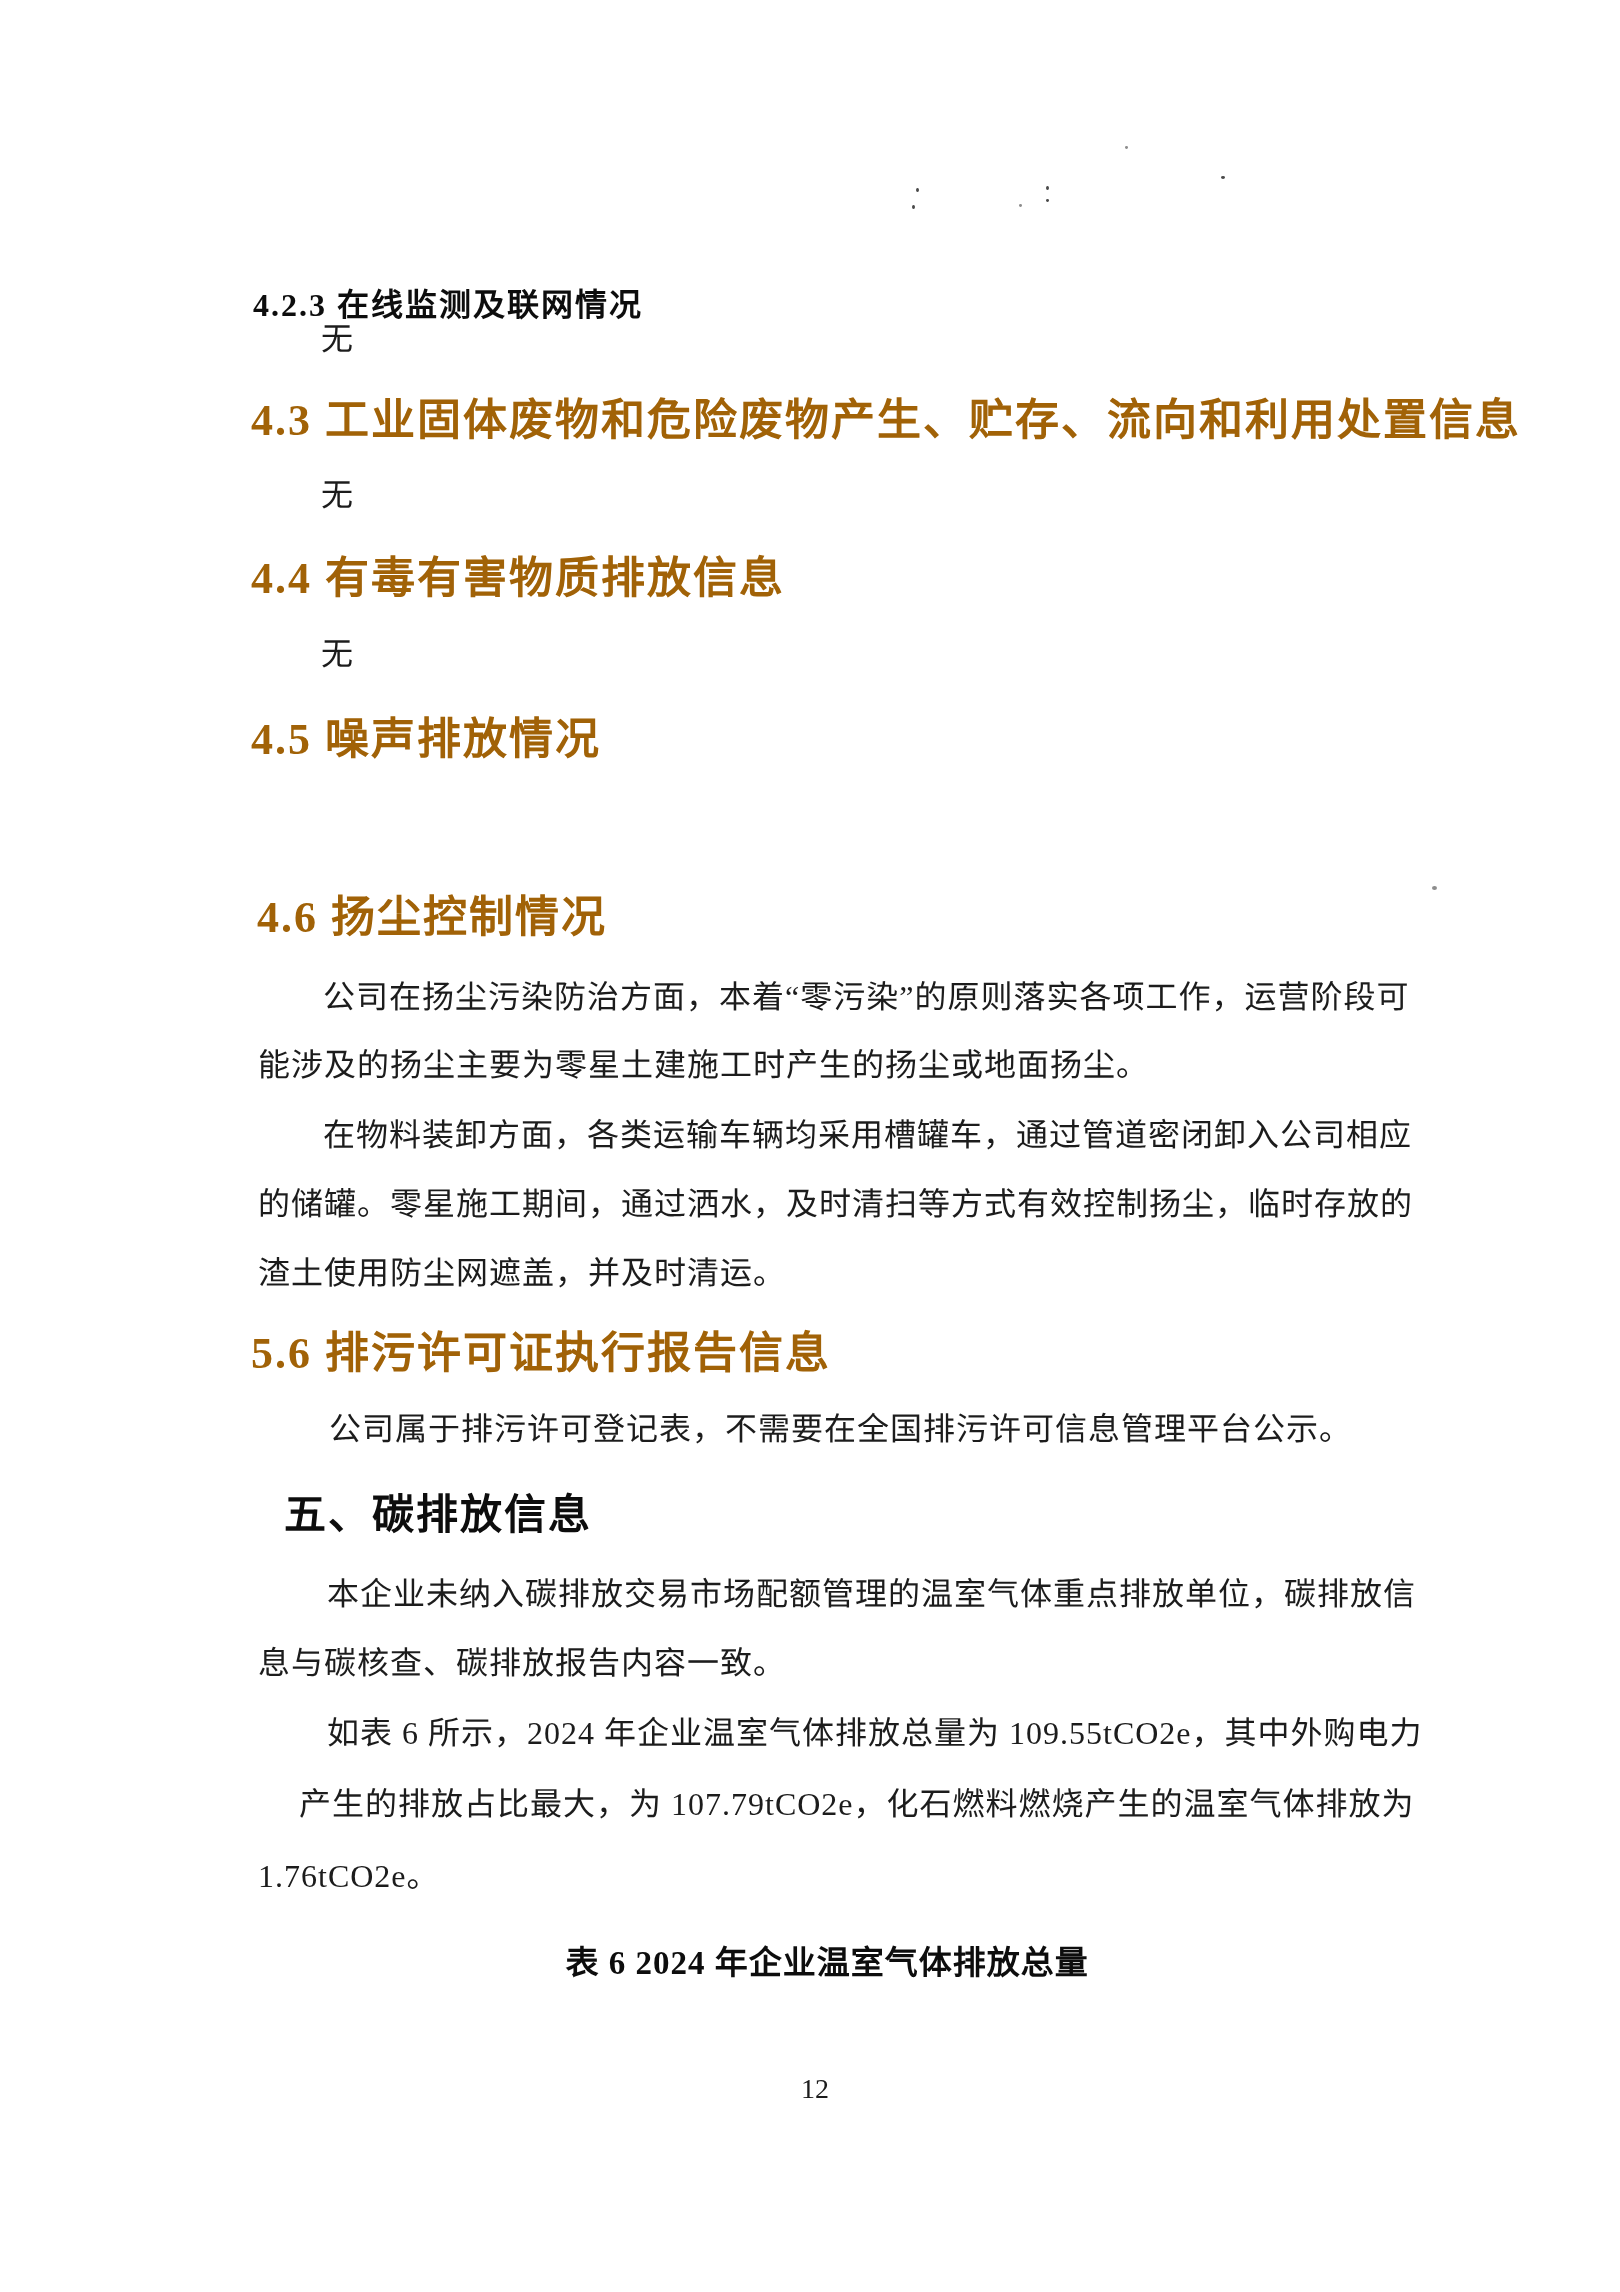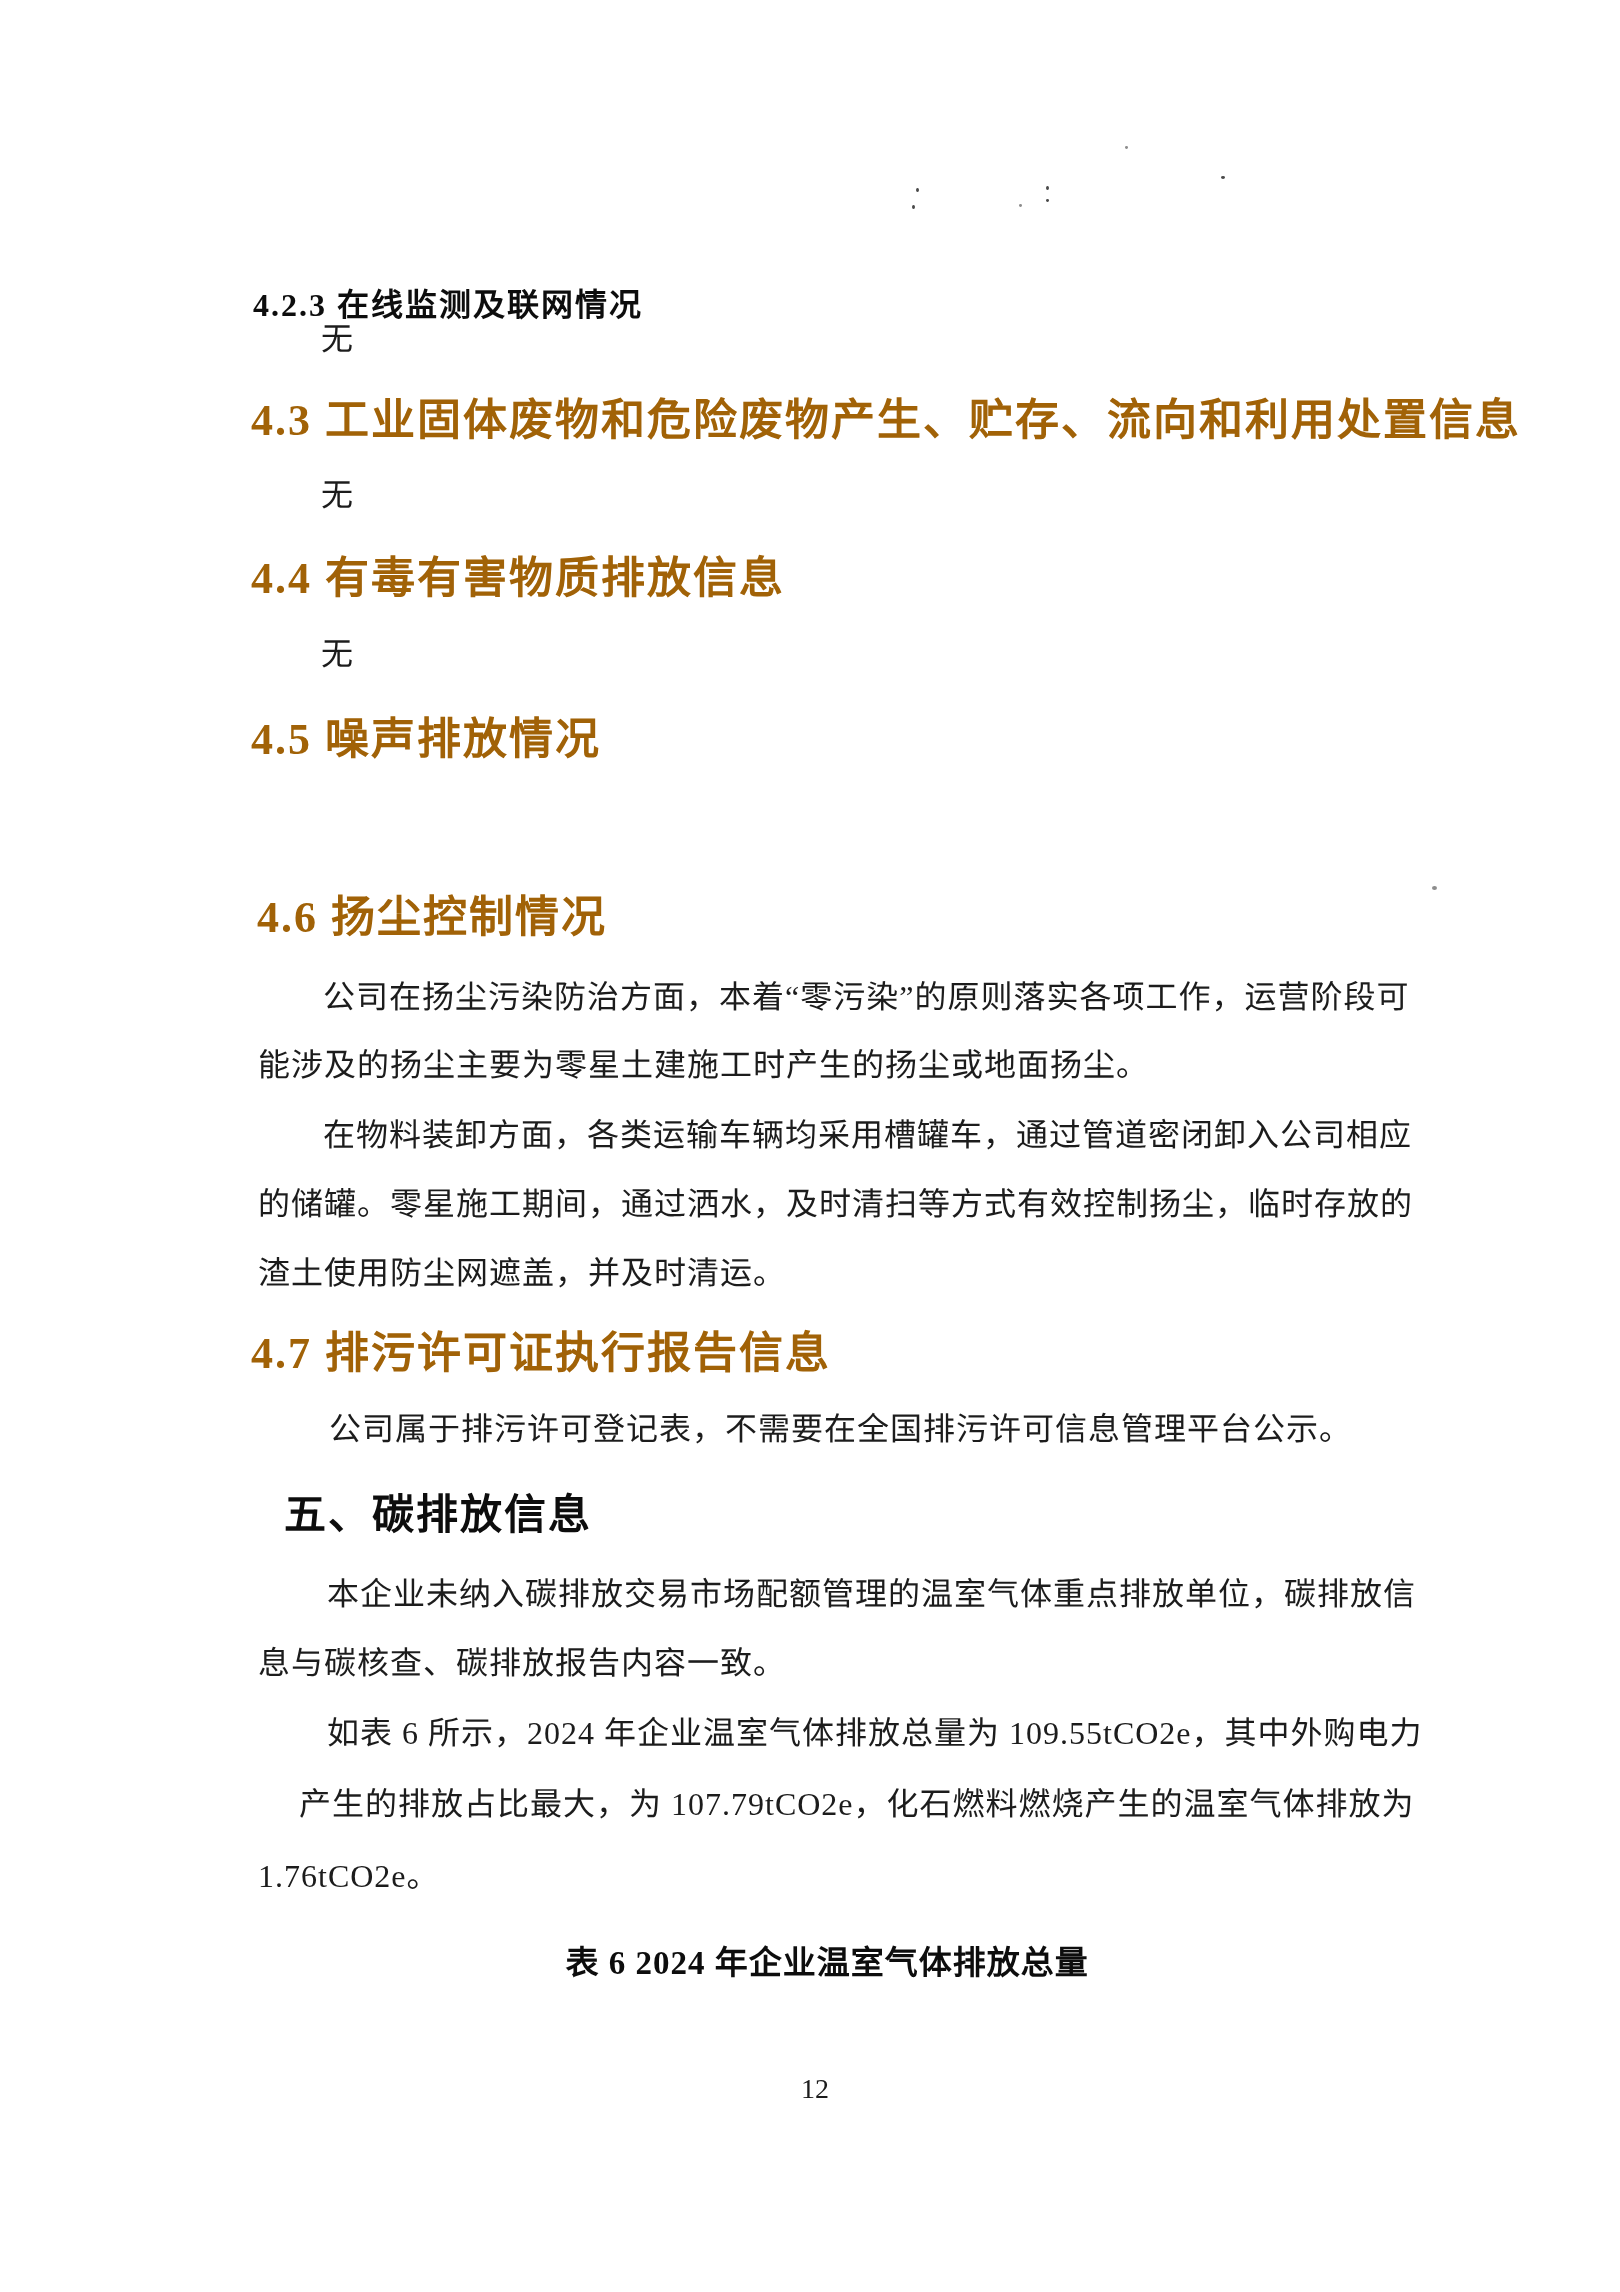--- a/index.html
+++ b/index.html
@@ -89,21 +89,21 @@
 
   <div class="line h2" style="left:251px; top:715px;">4.5 噪声排放情况</div>
 
   <div class="line h2" style="left:257px; top:893px;">4.6 扬尘控制情况</div>
   <div class="line body-text" style="left:323px; top:979px;">公司在扬尘污染防治方面，本着“零污染”的原则落实各项工作，运营阶段可</div>
   <div class="line body-text" style="left:258px; top:1047px;">能涉及的扬尘主要为零星土建施工时产生的扬尘或地面扬尘。</div>
   <div class="line body-text" style="left:323px; top:1117px;">在物料装卸方面，各类运输车辆均采用槽罐车，通过管道密闭卸入公司相应</div>
   <div class="line body-text" style="left:258px; top:1186px;">的储罐。零星施工期间，通过洒水，及时清扫等方式有效控制扬尘，临时存放的</div>
   <div class="line body-text" style="left:258px; top:1255px;">渣土使用防尘网遮盖，并及时清运。</div>
 
-  <div class="line h2" style="left:251px; top:1329px;">4.7 排污许可证执行报告信息</div>
+  <div class="line h2" style="left:251px; top:1329px;">5.6 排污许可证执行报告信息</div>
   <div class="line body-text" style="left:329px; top:1411px;">公司属于排污许可登记表，不需要在全国排污许可信息管理平台公示。</div>
 
   <div class="line h1" style="left:284px; top:1491px;">五、碳排放信息</div>
   <div class="line body-text" style="left:327px; top:1576px;">本企业未纳入碳排放交易市场配额管理的温室气体重点排放单位，碳排放信</div>
   <div class="line body-text" style="left:258px; top:1645px;">息与碳核查、碳排放报告内容一致。</div>
   <div class="line body-text" style="left:327px; top:1715px;">如表 6 所示，2024 年企业温室气体排放总量为 109.55tCO2e，其中外购电力</div>
   <div class="line body-text" style="left:258px; top:1786px;margin-left:41px;">产生的排放占比最大，为 107.79tCO2e，化石燃料燃烧产生的温室气体排放为</div>
   <div class="line body-text" style="left:258px; top:1858px;">1.76tCO2e。</div>
 
   <div class="line caption" style="left:827px; top:1945px;">表 6 2024 年企业温室气体排放总量</div>

